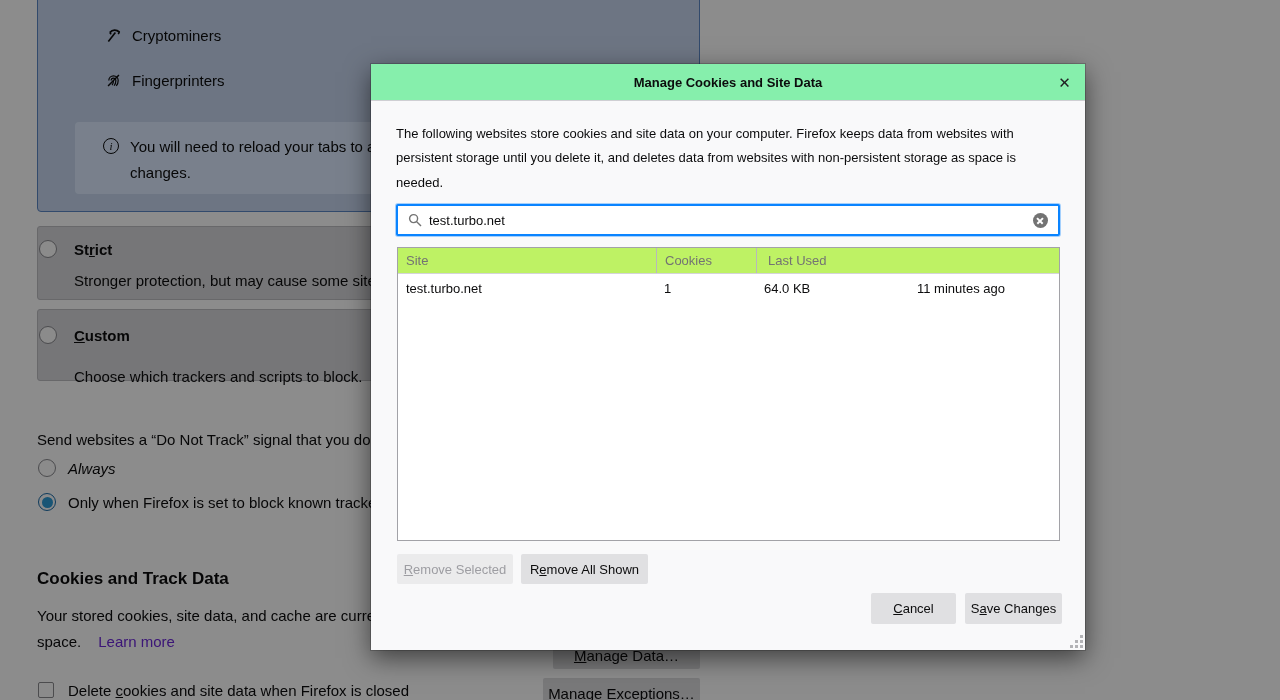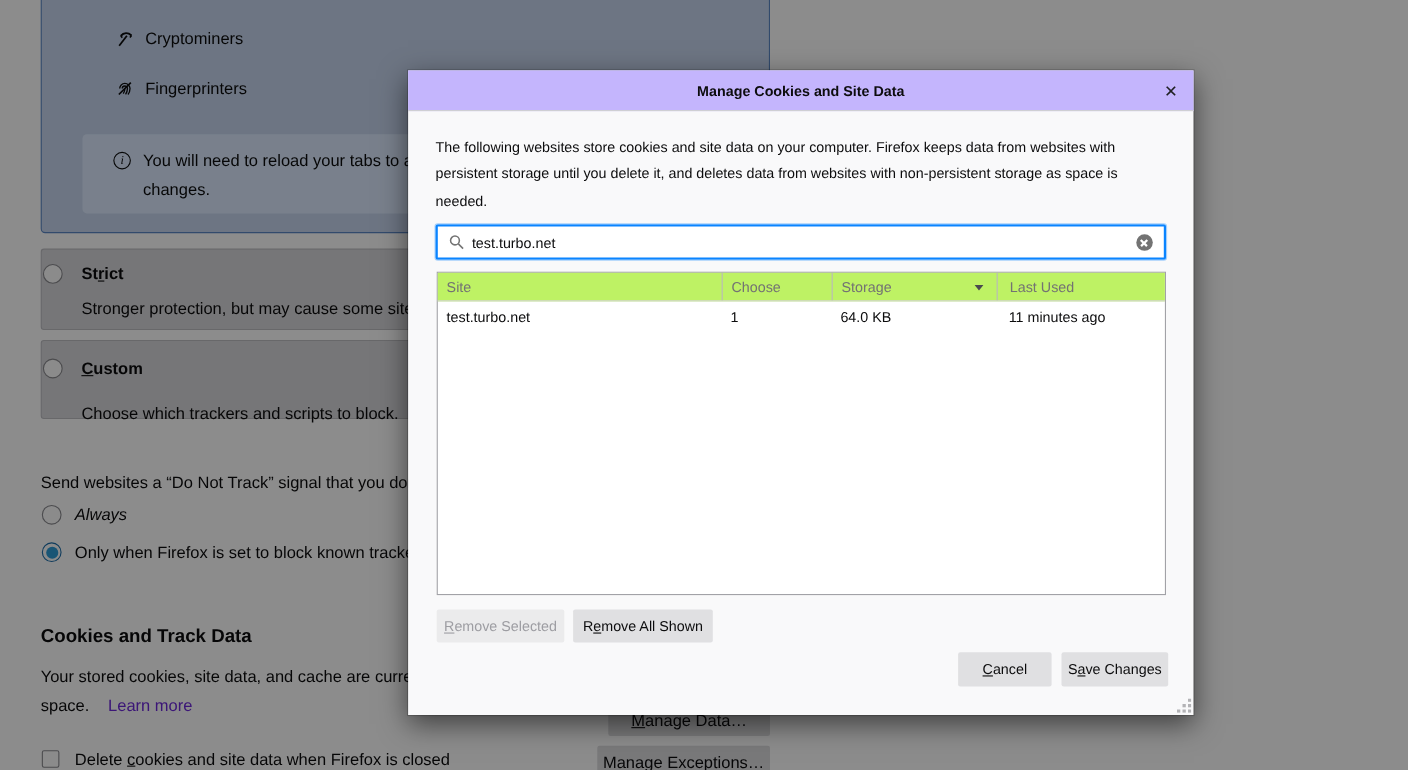--- a/index.html
+++ b/index.html
@@ -38,21 +38,21 @@
             border-radius:2px;box-sizing:border-box;}
   .gbtn{position:absolute;background:#dcdcdf;display:flex;align-items:center;justify-content:center;
         font-size:15px;border-radius:2px;box-sizing:border-box;white-space:nowrap;}
 
   
   .overlay{position:absolute;inset:0;background:rgba(0,0,0,0.45);z-index:5;}
 
   
   .dialog{position:absolute;left:371px;top:64px;width:714px;height:586px;background:#f9f9fa;z-index:10;
           box-shadow:0 0 0 1px rgba(0,0,0,.18),0 8px 24px rgba(0,0,0,.55);font-size:13px;}
-  .titlebar{height:37px;background:#c4b5fd;border-bottom:1px solid #cfcfd3;display:flex;
+  .titlebar{height:37px;background:#86efac;border-bottom:1px solid #cfcfd3;display:flex;
             align-items:center;justify-content:center;font-weight:bold;box-sizing:border-box;}
   .close-btn{position:absolute;top:7px;right:9px;width:23px;height:23px;display:flex;align-items:center;
              justify-content:center;font-size:15px;color:#202023;}
   .dlg-desc{position:absolute;left:25px;top:58px;width:652px;line-height:24.3px;}
   .search{position:absolute;left:25px;top:140px;width:664px;height:32px;box-sizing:border-box;background:#fff;
           border:2px solid #0a84ff;border-radius:2px;box-shadow:0 0 0 1px rgba(10,132,255,.35);
           display:flex;align-items:center;padding:0 10px;gap:7px;}
   .search input{border:none;outline:none;flex:1;font:13px "Liberation Sans",sans-serif;color:#0c0c0d;
                 background:transparent;padding:0;}
   .clear-btn{flex:0 0 auto;width:15px;height:15px;border-radius:50%;background:#737373;position:relative;}
@@ -165,25 +165,21 @@
         <circle cx="5.6" cy="5.6" r="4" fill="none" stroke="#737373" stroke-width="1.4"></circle>
         <line x1="8.7" y1="8.7" x2="13" y2="13" stroke="#737373" stroke-width="1.4"></line>
       </svg>
       <input type="text" value="test.turbo.net" style="">
       <span class="clear-btn"></span>
     </div>
 
     <div class="table">
       <div class="thead">
         <div class="th c-site">Site</div>
-        <div class="th c-cookies">Choose</div>
-        <div class="th c-storage">
-          <span>Storage</span>
-          <span class="sort-arrow"></span>
-        </div>
+        <div class="th c-cookies">Cookies</div>
         <div class="th c-last">Last Used</div>
       </div>
       <div class="trow">
         <div class="td c-site">test.turbo.net</div>
         <div class="td c-cookies">1</div>
         <div class="td c-storage">64.0 KB</div>
         <div class="td c-last" style="padding-left:11px;">11 minutes ago</div>
       </div>
     </div>
 

